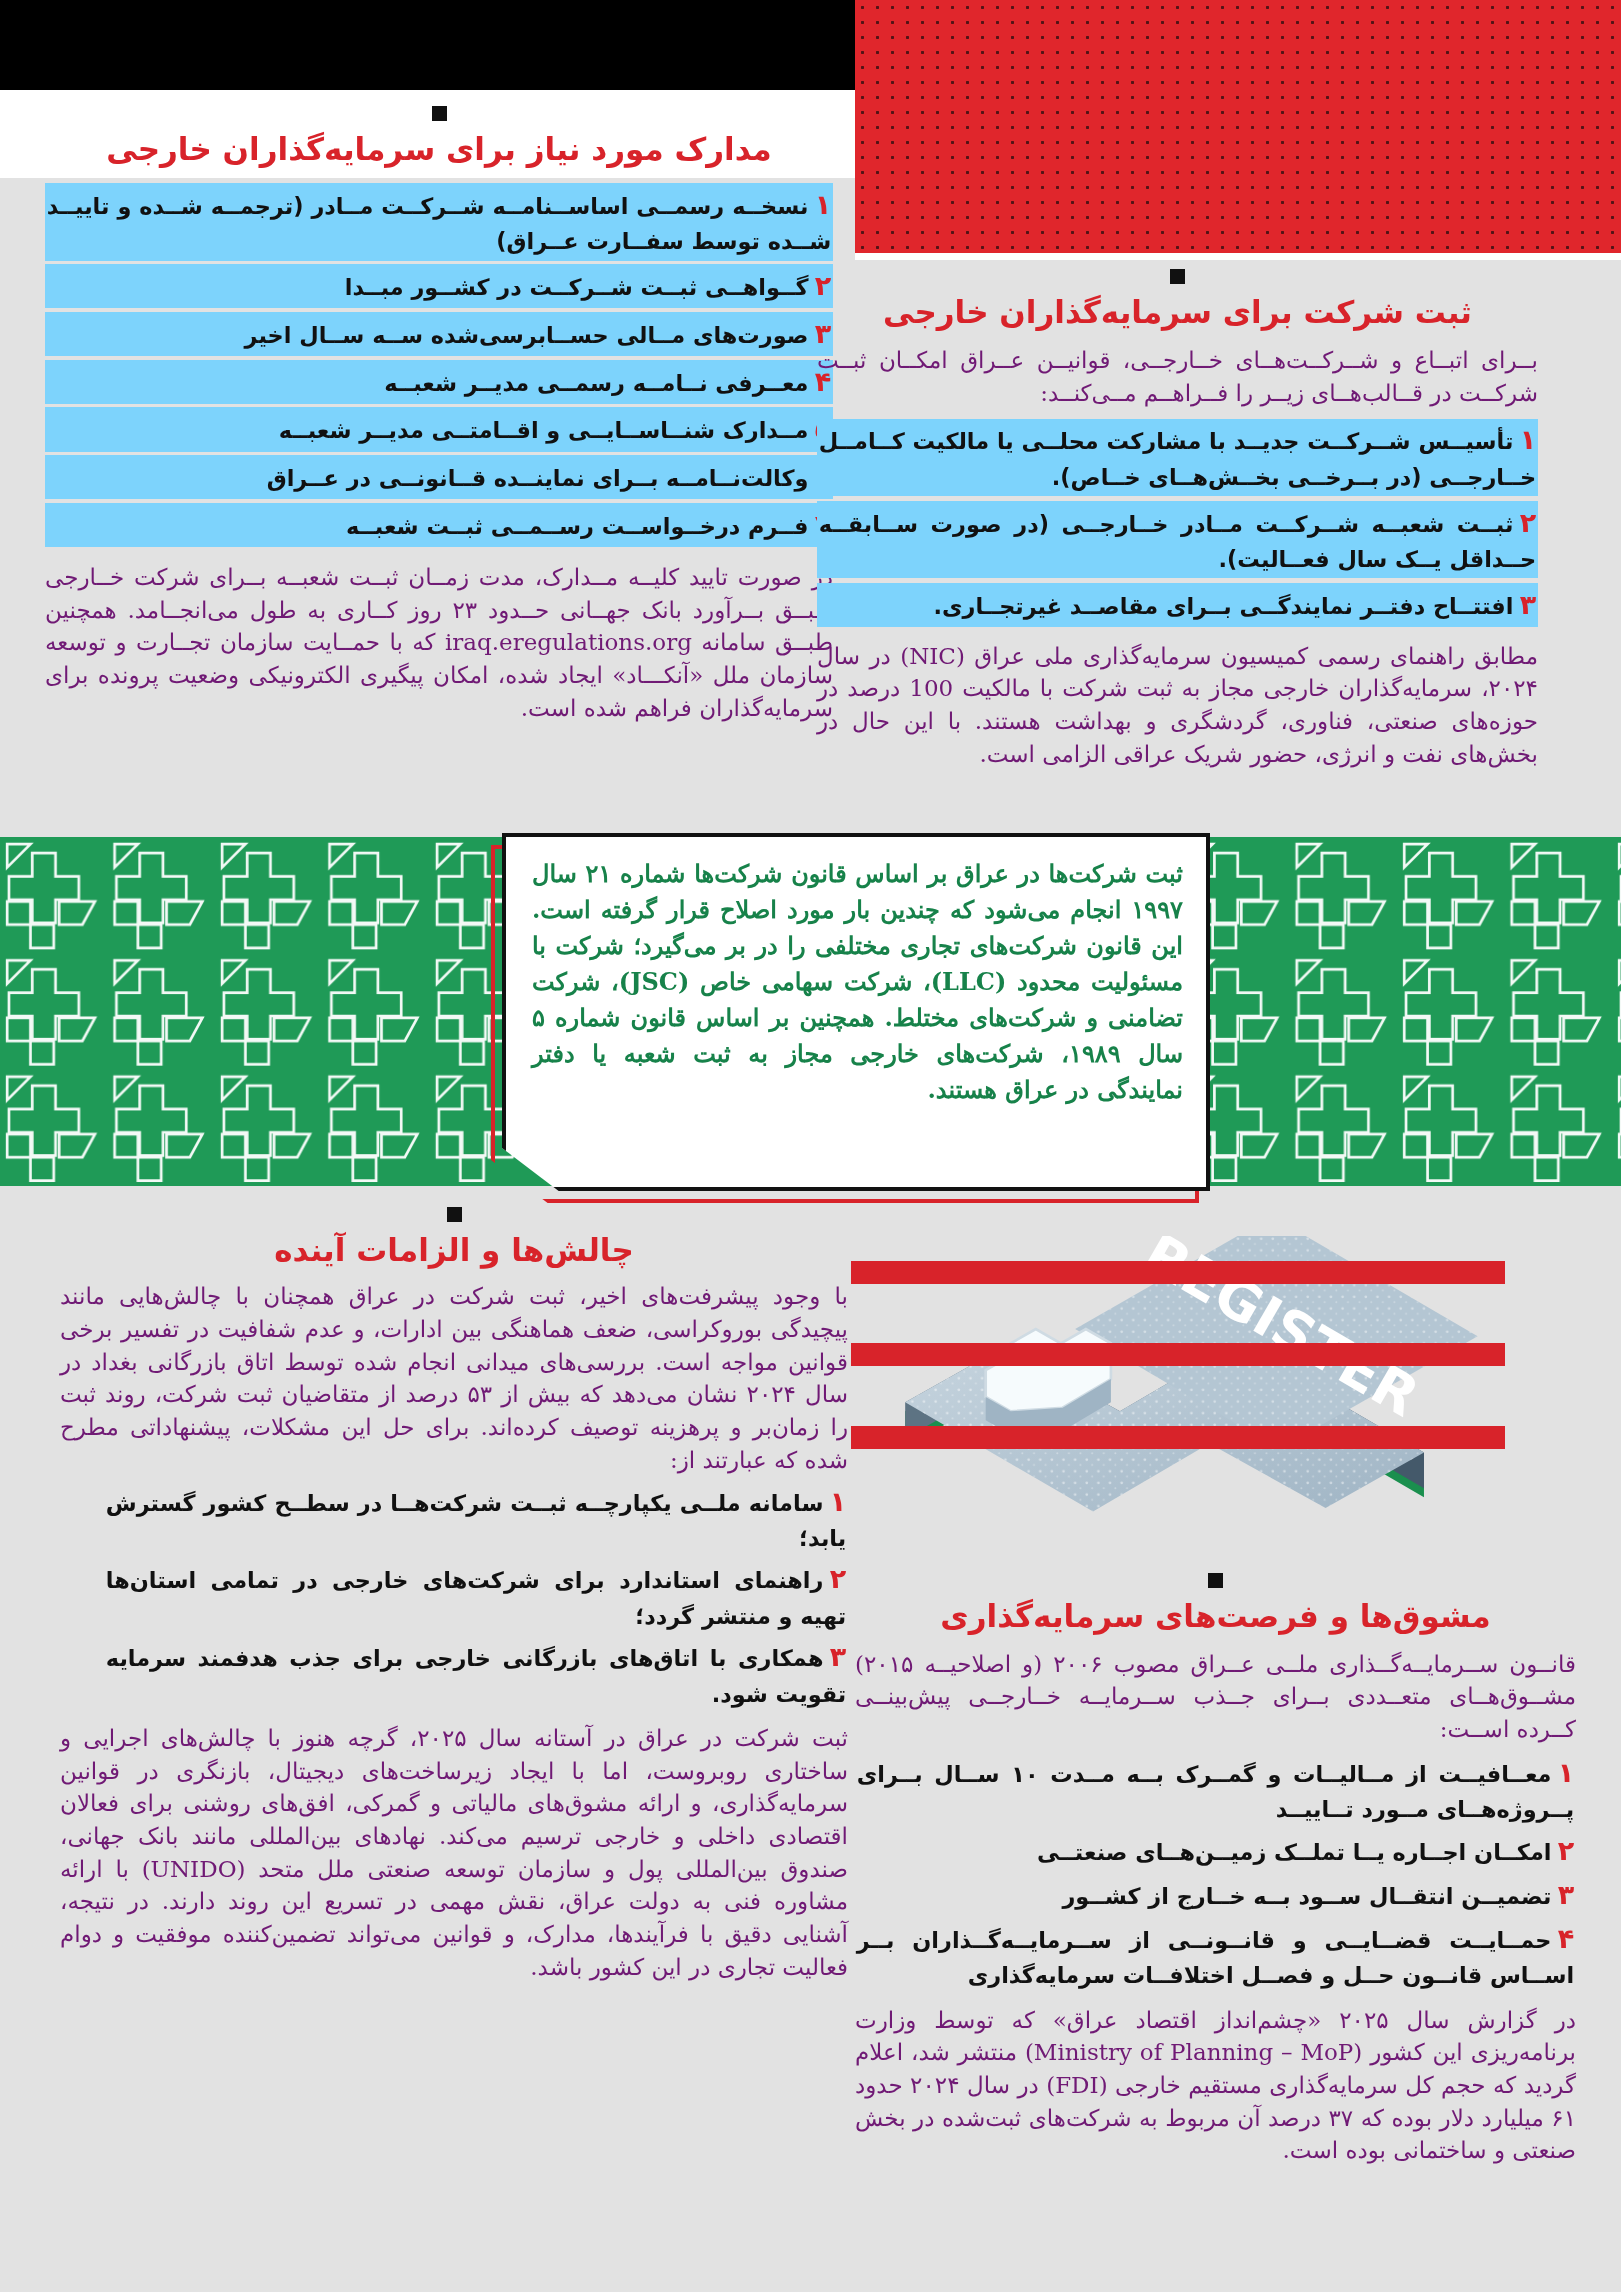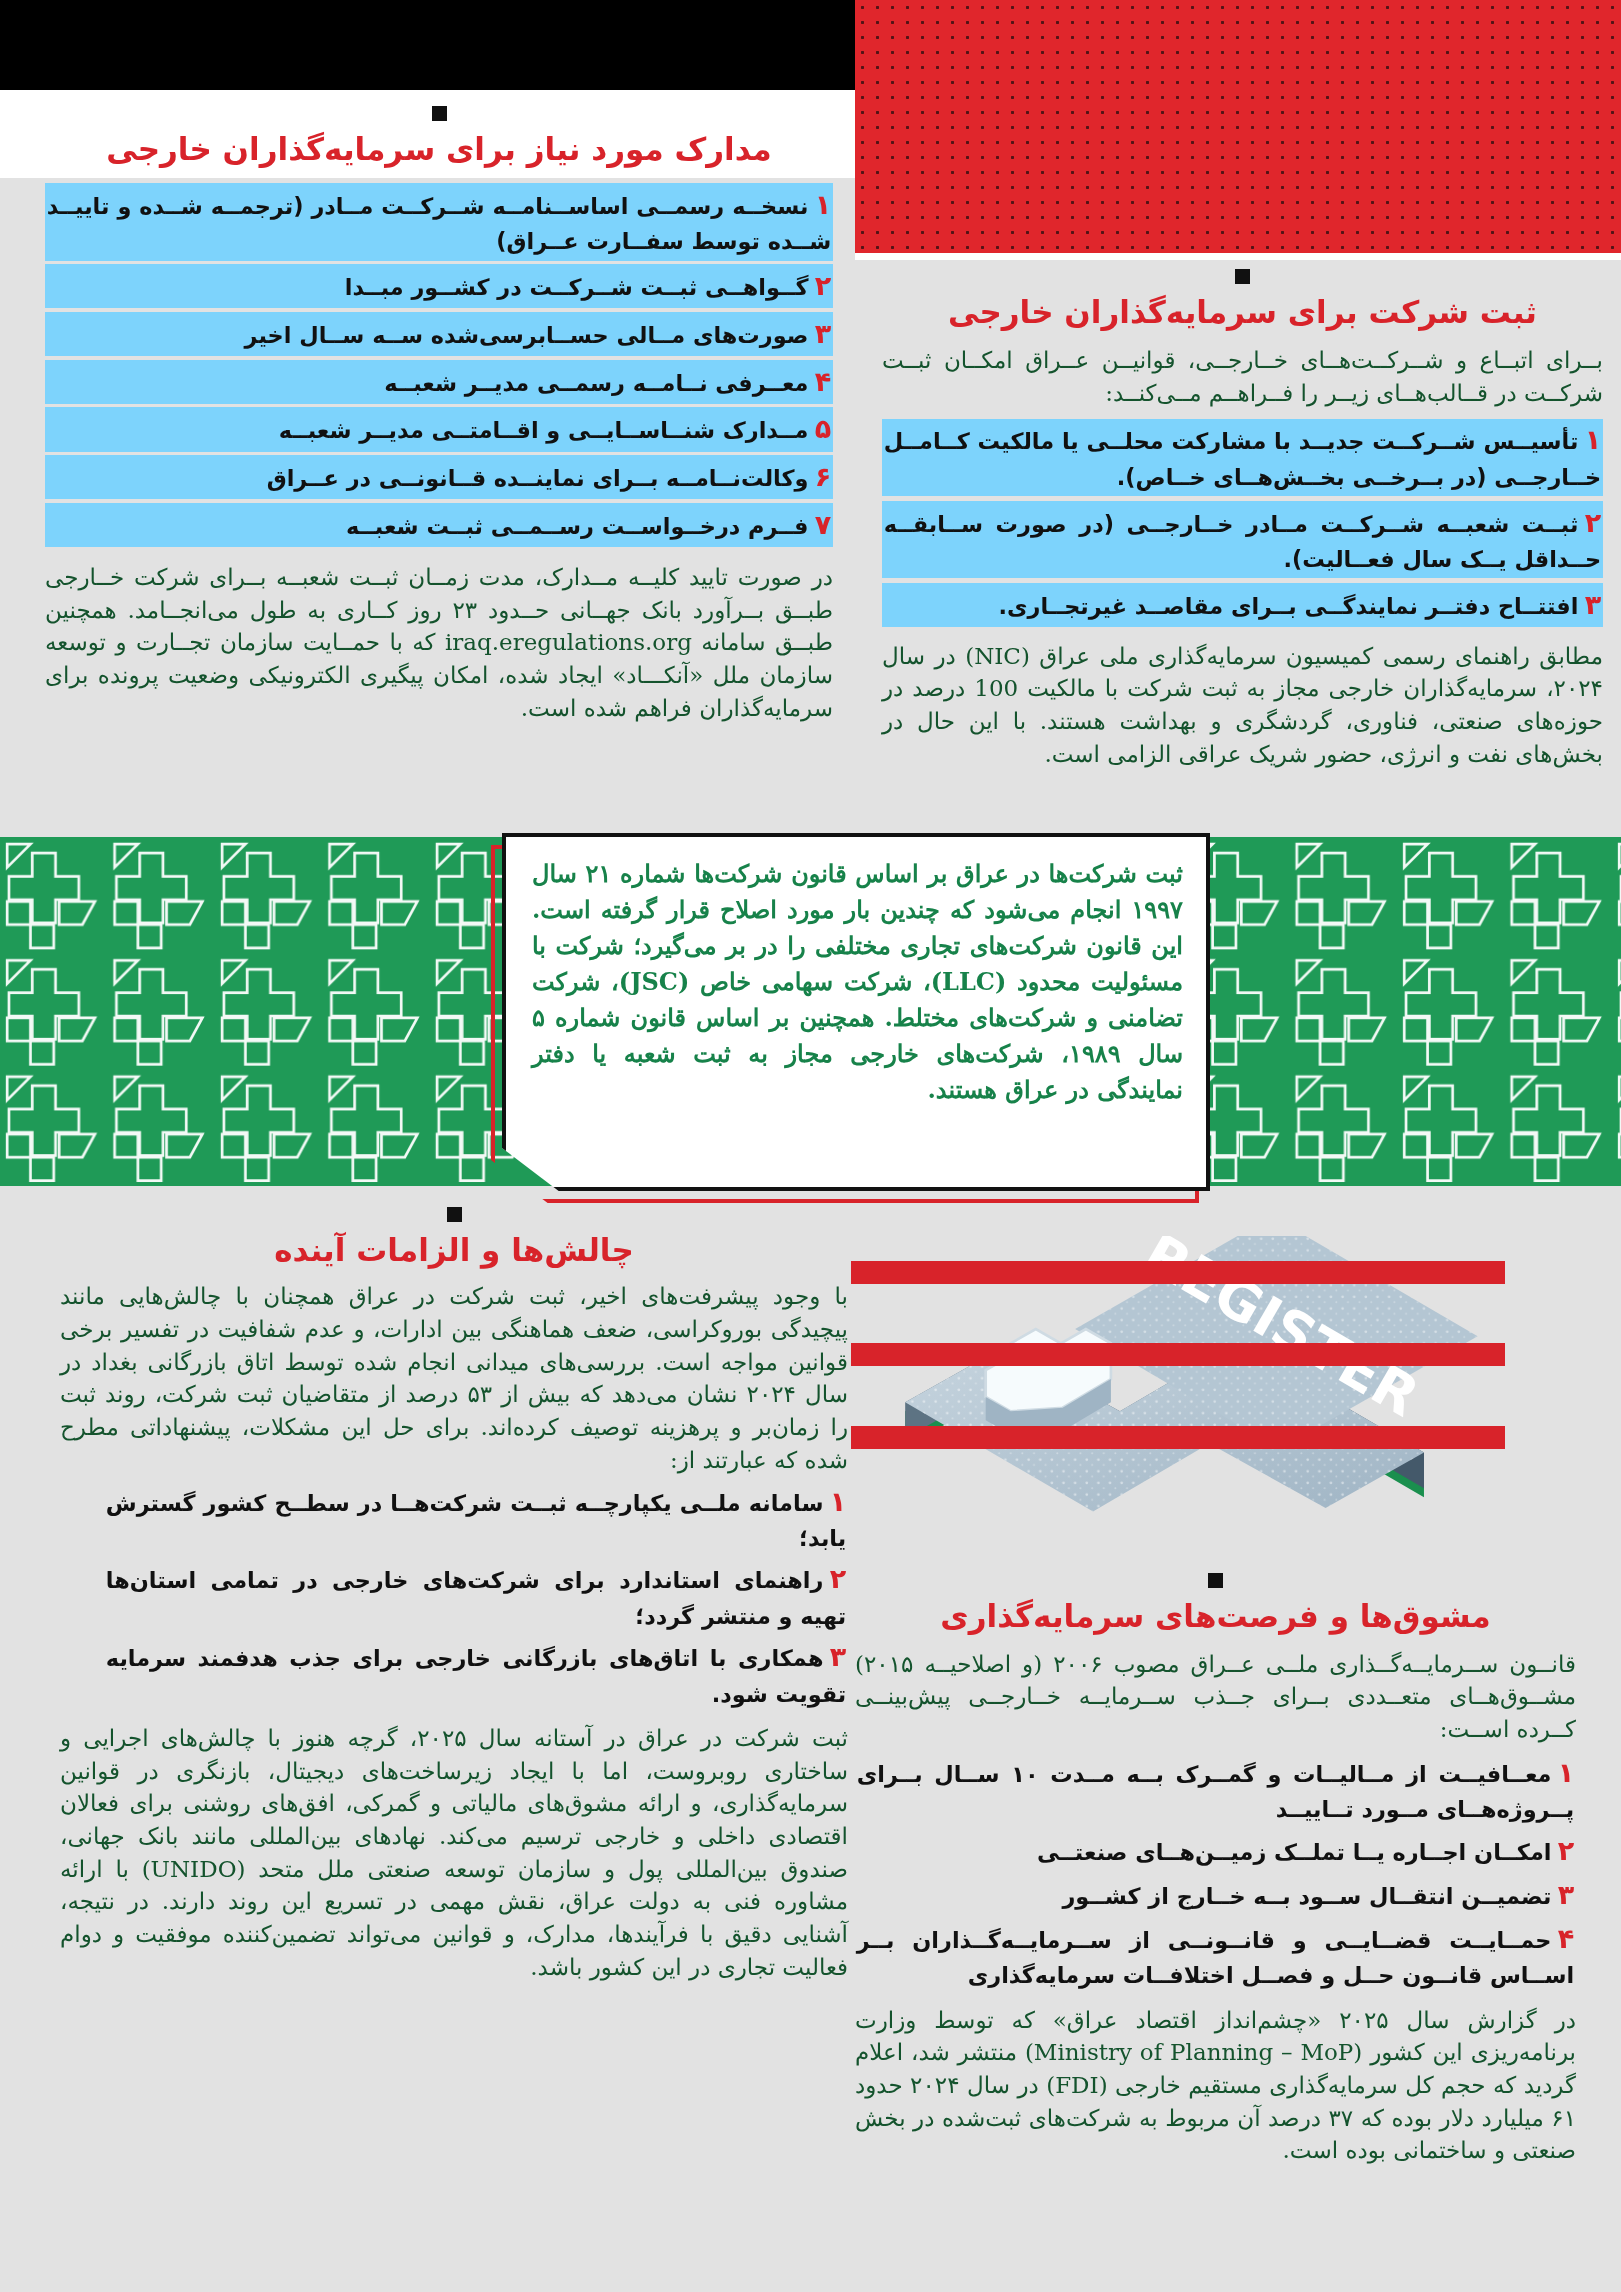--- a/index.html
+++ b/index.html
@@ -31,21 +31,21 @@
     white-space:nowrap;
     flex-direction:column;
   }
   .hd .sq{width:15px;height:15px;background:#111;flex:0 0 auto;display:inline-block;}
   .hd .txt{display:inline-block;}
 
   
   .col{position:absolute;}
 
   .body-txt{
-    font-size:23px;line-height:1.42;color:#14532d;
+    font-size:23px;line-height:1.42;color:#701a75;
     text-align:justify;text-align-last:right;
     font-family:"DejaVu Serif","Liberation Serif",serif;
   }
 
   
   .numlist{margin:0;padding:0;list-style:none;}
   .numlist li{
     font-size:22.4px;line-height:1.5;font-weight:bold;color:#111;
     padding:1.8px 1.8px 1.8px 1.8px;
     text-align:justify;text-align-last:right;
@@ -112,21 +112,21 @@
       <li class="band"><span class="n">۵</span><span>مــدارک شنــاســایــی و اقــامتــی مدیــر شعبــه</span></li>
       <li style="height:3.6px;padding:0"></li>
       <li class="band"><span class="n">۶</span><span>وکالت‌نــامــه بــرای نماینــده قــانونــی در عــراق</span></li>
       <li style="height:3.6px;padding:0"></li>
       <li class="band"><span class="n">۷</span><span>فــرم درخــواســت رســمــی ثبــت شعبــه</span></li>
     </ul>
 
     <p class="body-txt" style="margin:14.3px 0 0 0;">در صورت تایید کلیــه مــدارک، مدت زمــان ثبــت شعبــه بــرای شرکت خــارجی طبــق بــرآورد بانک جهــانی حــدود ۲۳ روز کــاری به طول می‌انجــامد. همچنین طبــق سامانه iraq.eregulations.org که با حمــایت سازمان تجــارت و توسعه سازمان ملل «آنکـــاد» ایجاد شده، امکان پیگیری الکترونیکی وضعیت پرونده برای سرمایه‌گذاران فراهم شده است.</p>
   </div>
 
-  <div class="col" style="left:882px;top:269px;width:721px;">
+  <div class="col" style="left:817px;top:269px;width:721px;">
     <div class="hd">
       <span class="sq"></span>
       <span class="txt">ثبت شرکت برای سرمایه‌گذاران خارجی</span>
     </div>
 
     <p class="body-txt" style="margin:12.5px 0 0 0;">بــرای اتبــاع و شــرکــت‌هــای خــارجــی، قوانیــن عــراق امکــان ثبــت شرکــت در قــالب‌هــای زیــر را فــراهــم مــی‌کنــد:</p>
 
     <ul class="numlist" style="margin-top:9px;">
       <li class="band"><span class="n">۱</span><span>تأسیــس شــرکــت جدیــد با مشارکت محلــی یا مالکیت کــامــل خــارجــی (در بــرخــی بخــش‌هــای خــاص).</span></li>
       <li style="height:4.5px;padding:0"></li>

